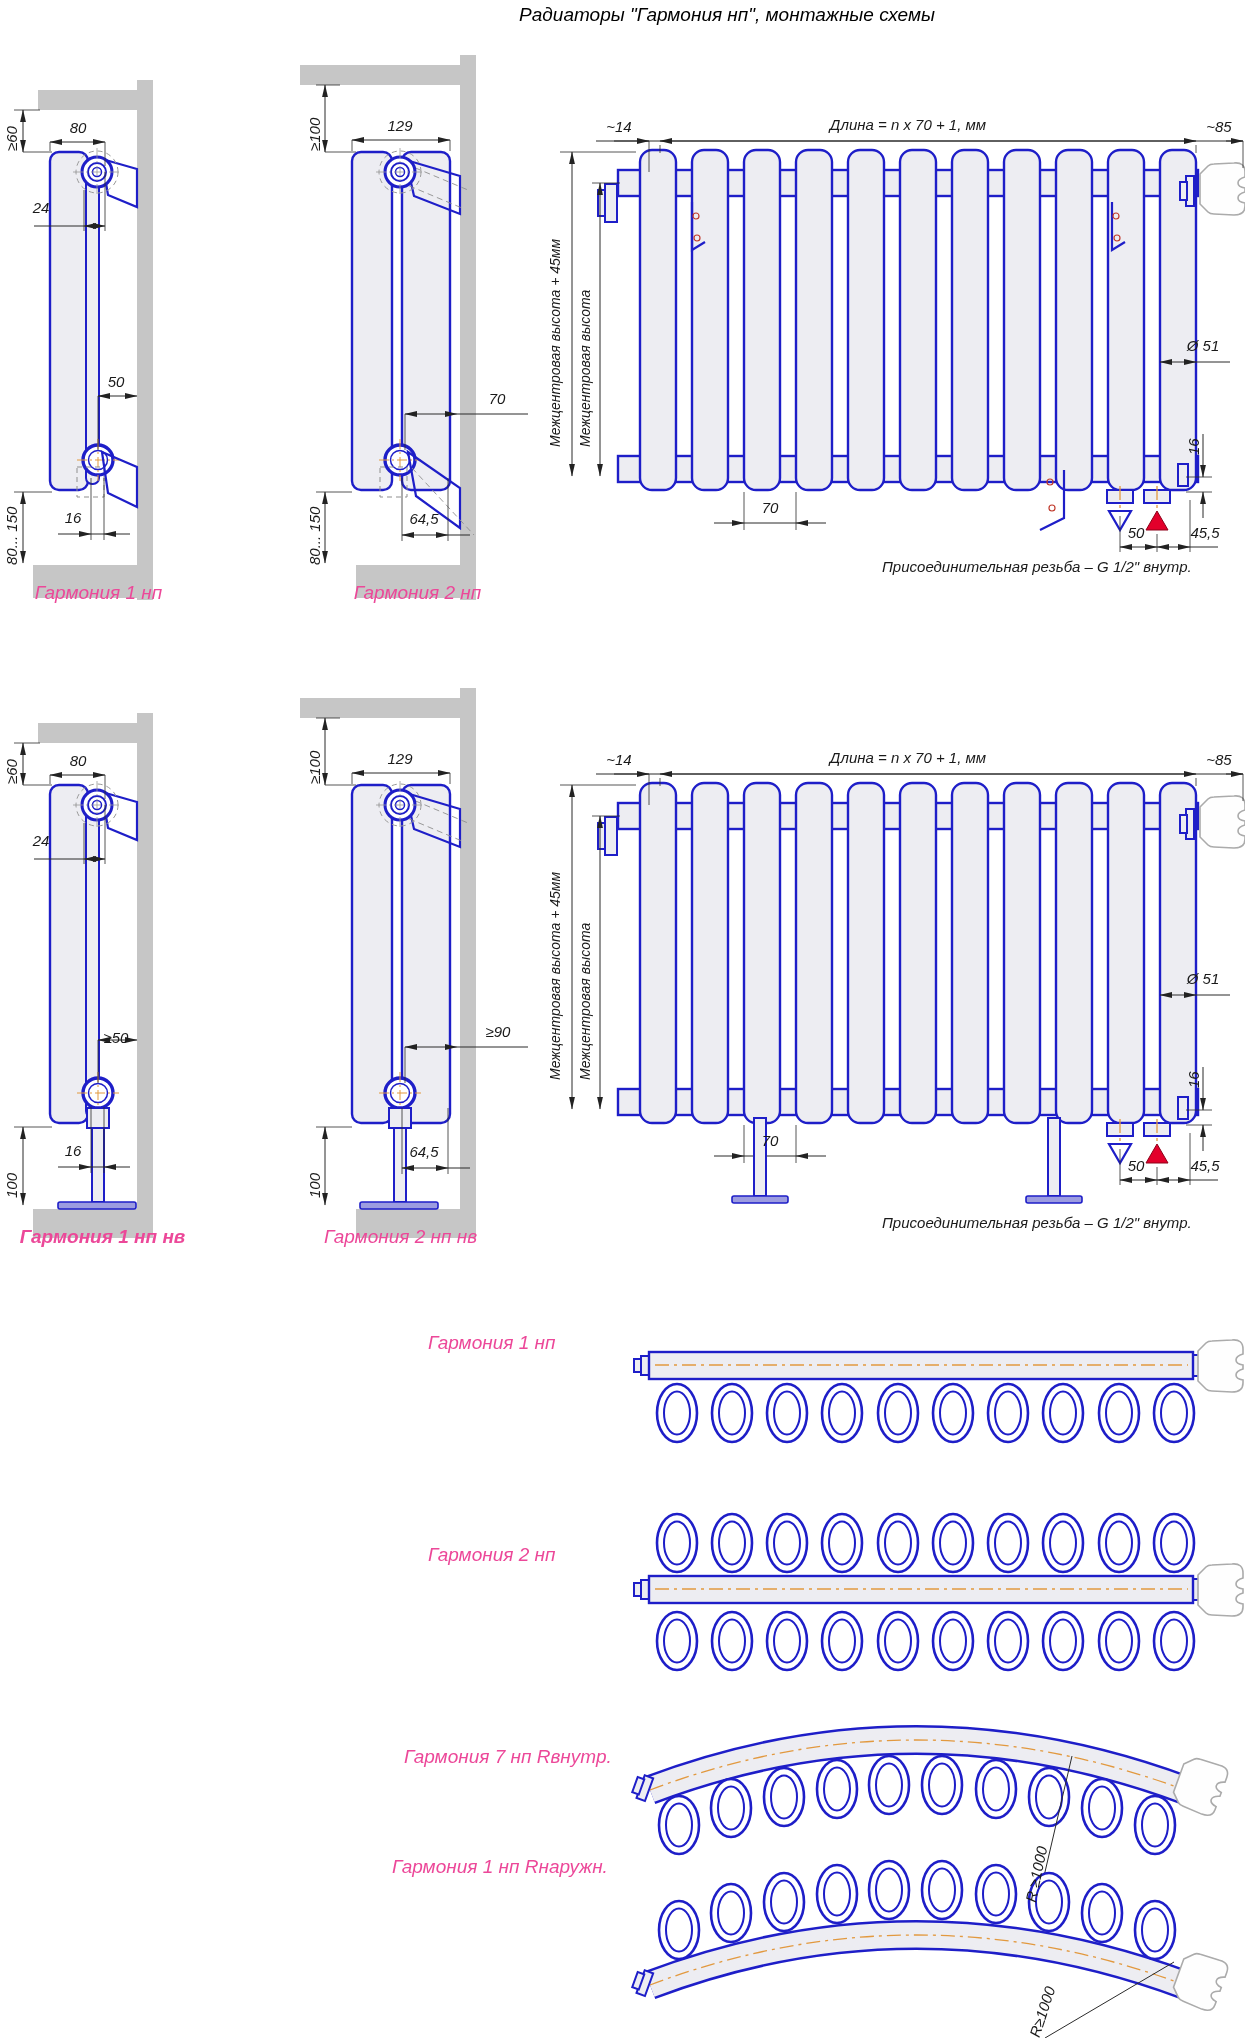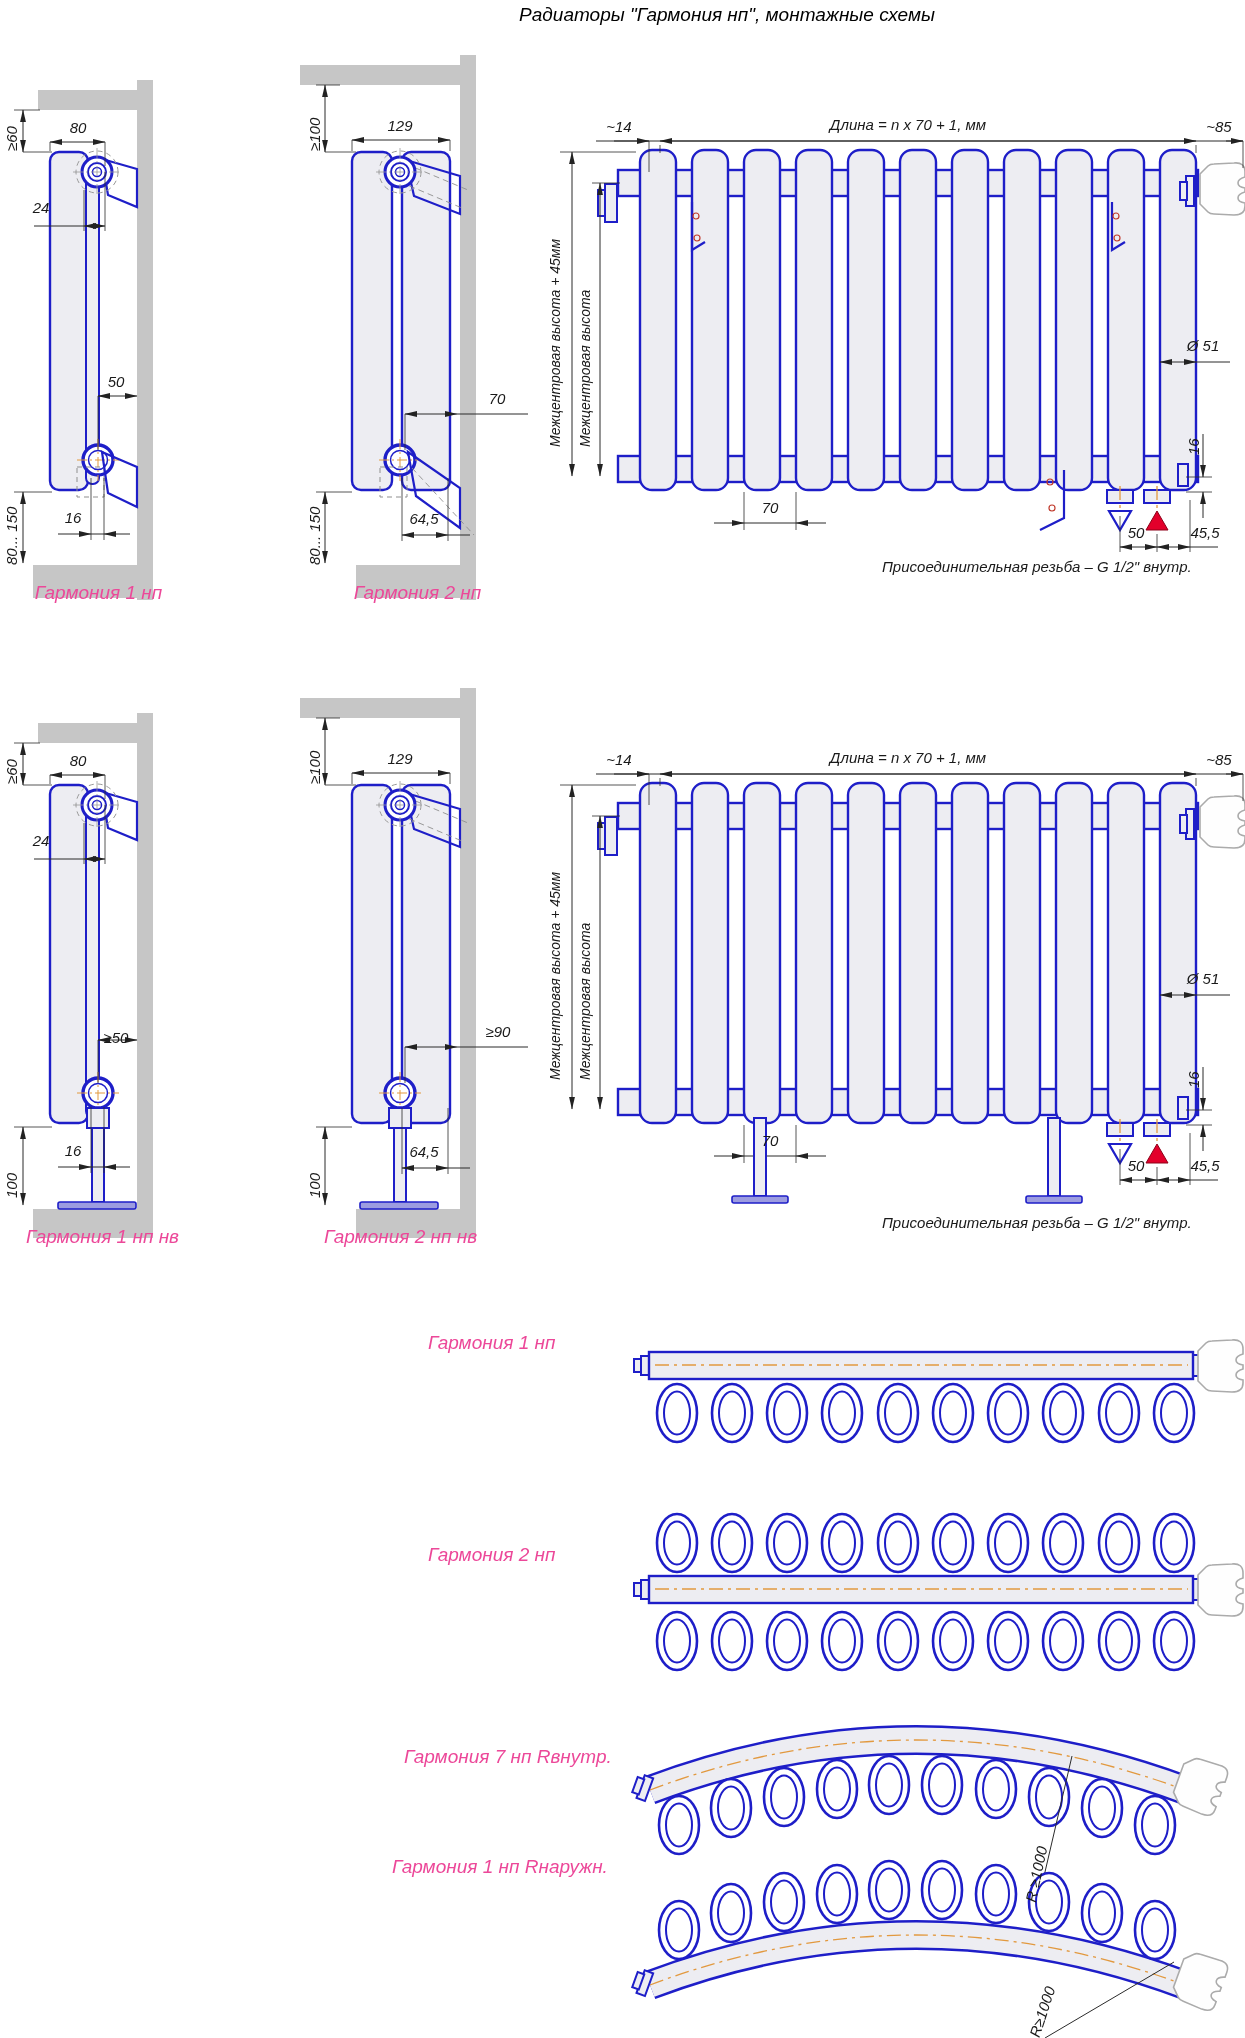--- a/index.html
+++ b/index.html
@@ -399,21 +399,21 @@
 <div class="lbl" style="left:1114px;top:524px;width:44px;">50</div>
 <div class="lbl" style="left:1176px;top:524px;width:58px;">45,5</div>
 <div class="lbl" style="left:882px;top:558px;width:340px;text-align:left;">Присоединительная резьба – G 1/2" внутр.</div>
 
 <div class="lbl rot" style="left:3px;top:784px;">≥60</div>
 <div class="lbl" style="left:50px;top:752px;width:56px;">80</div>
 <div class="lbl" style="left:20px;top:832px;width:42px;">24</div>
 <div class="lbl" style="left:90px;top:1017px;width:52px;margin-top:12px;">≥50</div>
 <div class="lbl rot" style="left:3px;top:1198px;">100</div>
 <div class="lbl" style="left:54px;top:1142px;width:38px;">16</div>
-<div class="cap" style="left:10px;top:1226px;width:185px;text-align:center;">Гармония 1 нп нв</div>
+<div class="cap" style="left:10px;top:1226px;width:185px;text-align:center;font-weight:bold;">Гармония 1 нп нв</div>
 
 <div class="lbl rot" style="left:306px;top:784px;">≥100</div>
 <div class="lbl" style="left:366px;top:750px;width:68px;">129</div>
 <div class="lbl" style="left:472px;top:1023px;width:52px;">≥90</div>
 <div class="lbl rot" style="left:306px;top:1198px;">100</div>
 <div class="lbl" style="left:396px;top:1143px;width:56px;">64,5</div>
 <div class="cap" style="left:324px;top:1226px;width:195px;text-align:left;">Гармония 2 нп нв</div>
 
 <div class="lbl" style="left:594px;top:751px;width:50px;">~14</div>
 <div class="lbl" style="left:758px;top:749px;width:300px;">Длина = n x 70 + 1, мм</div>

